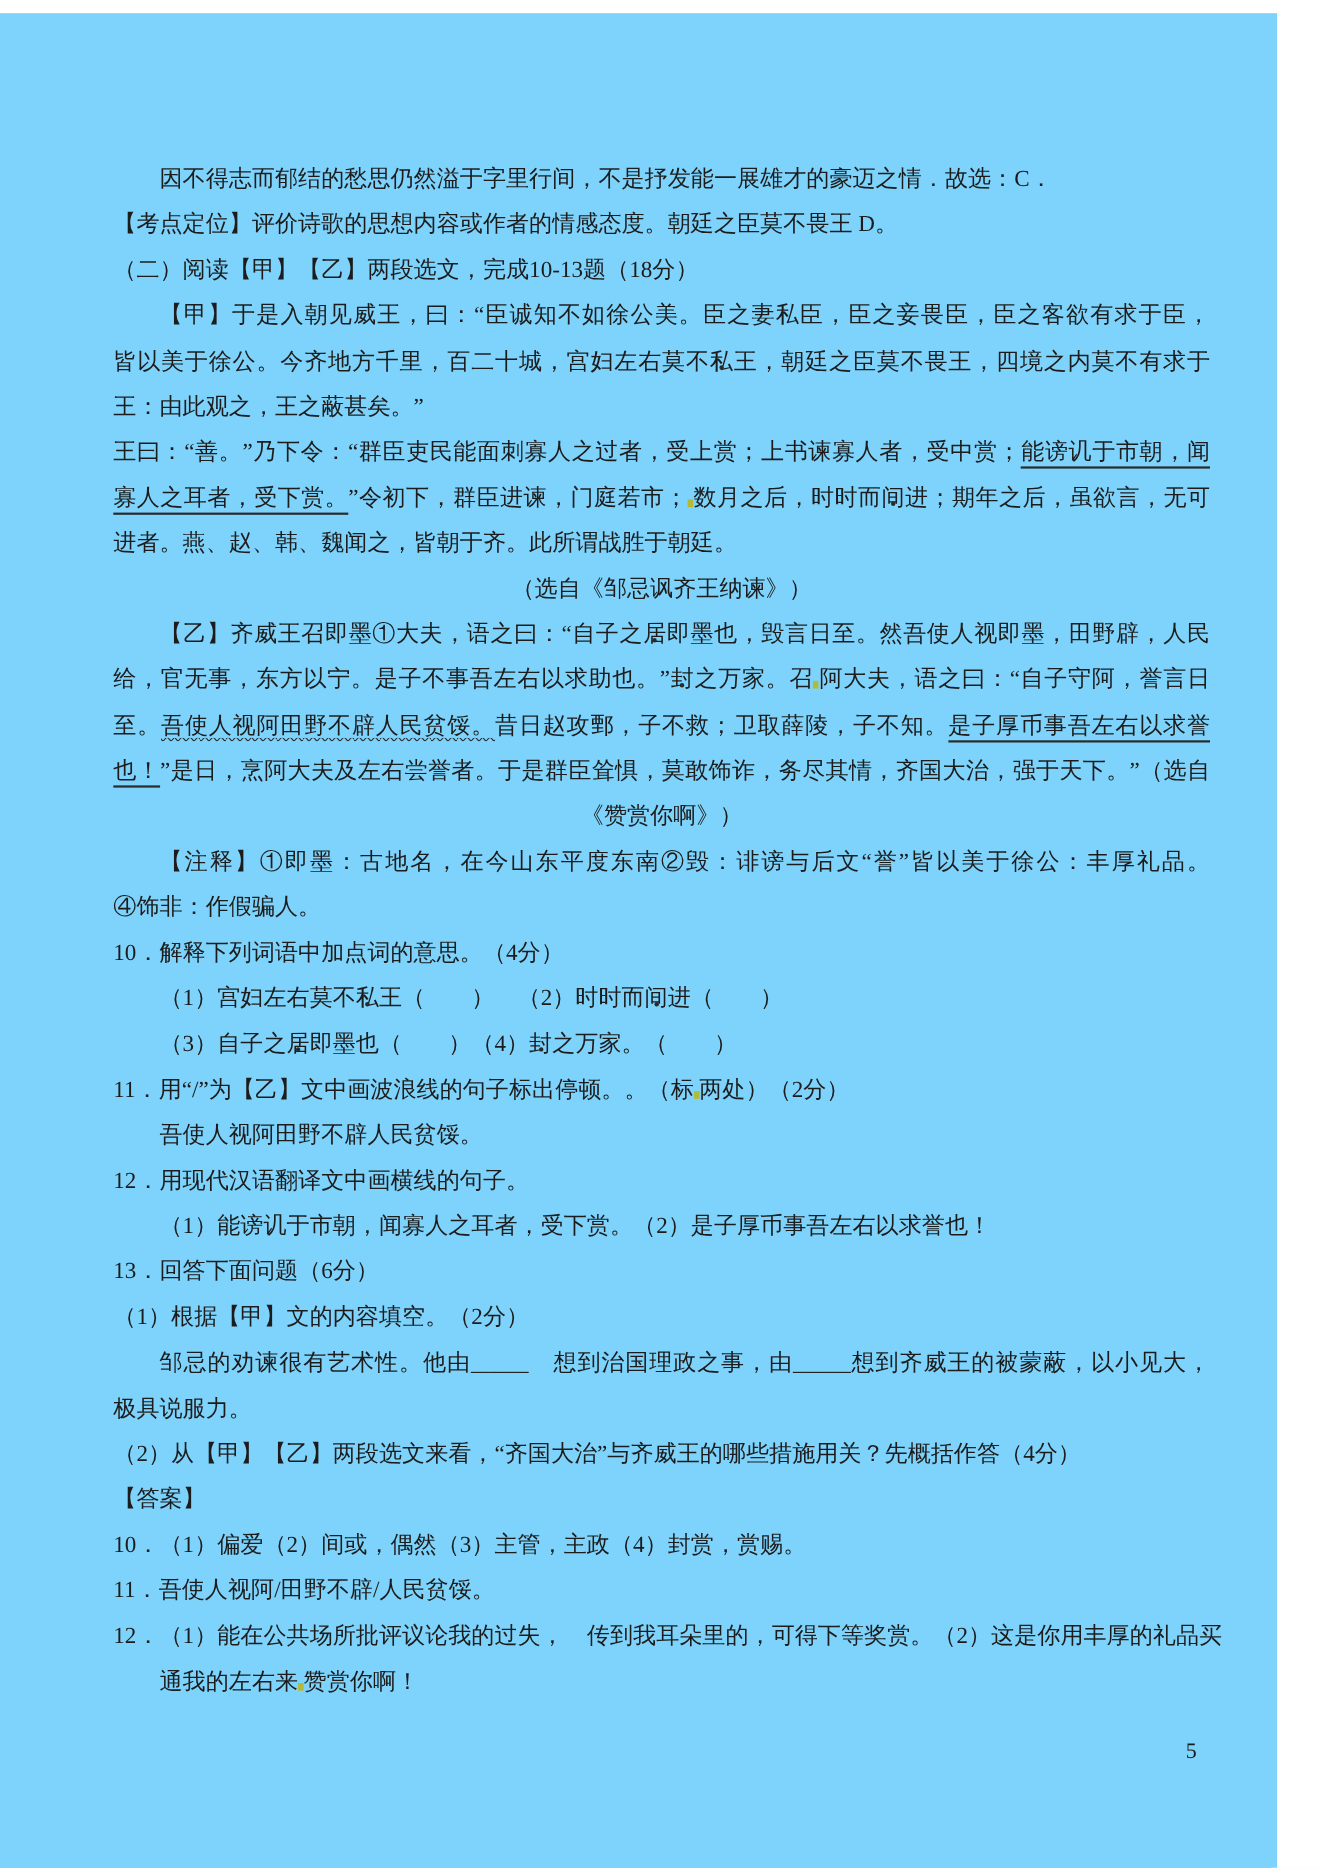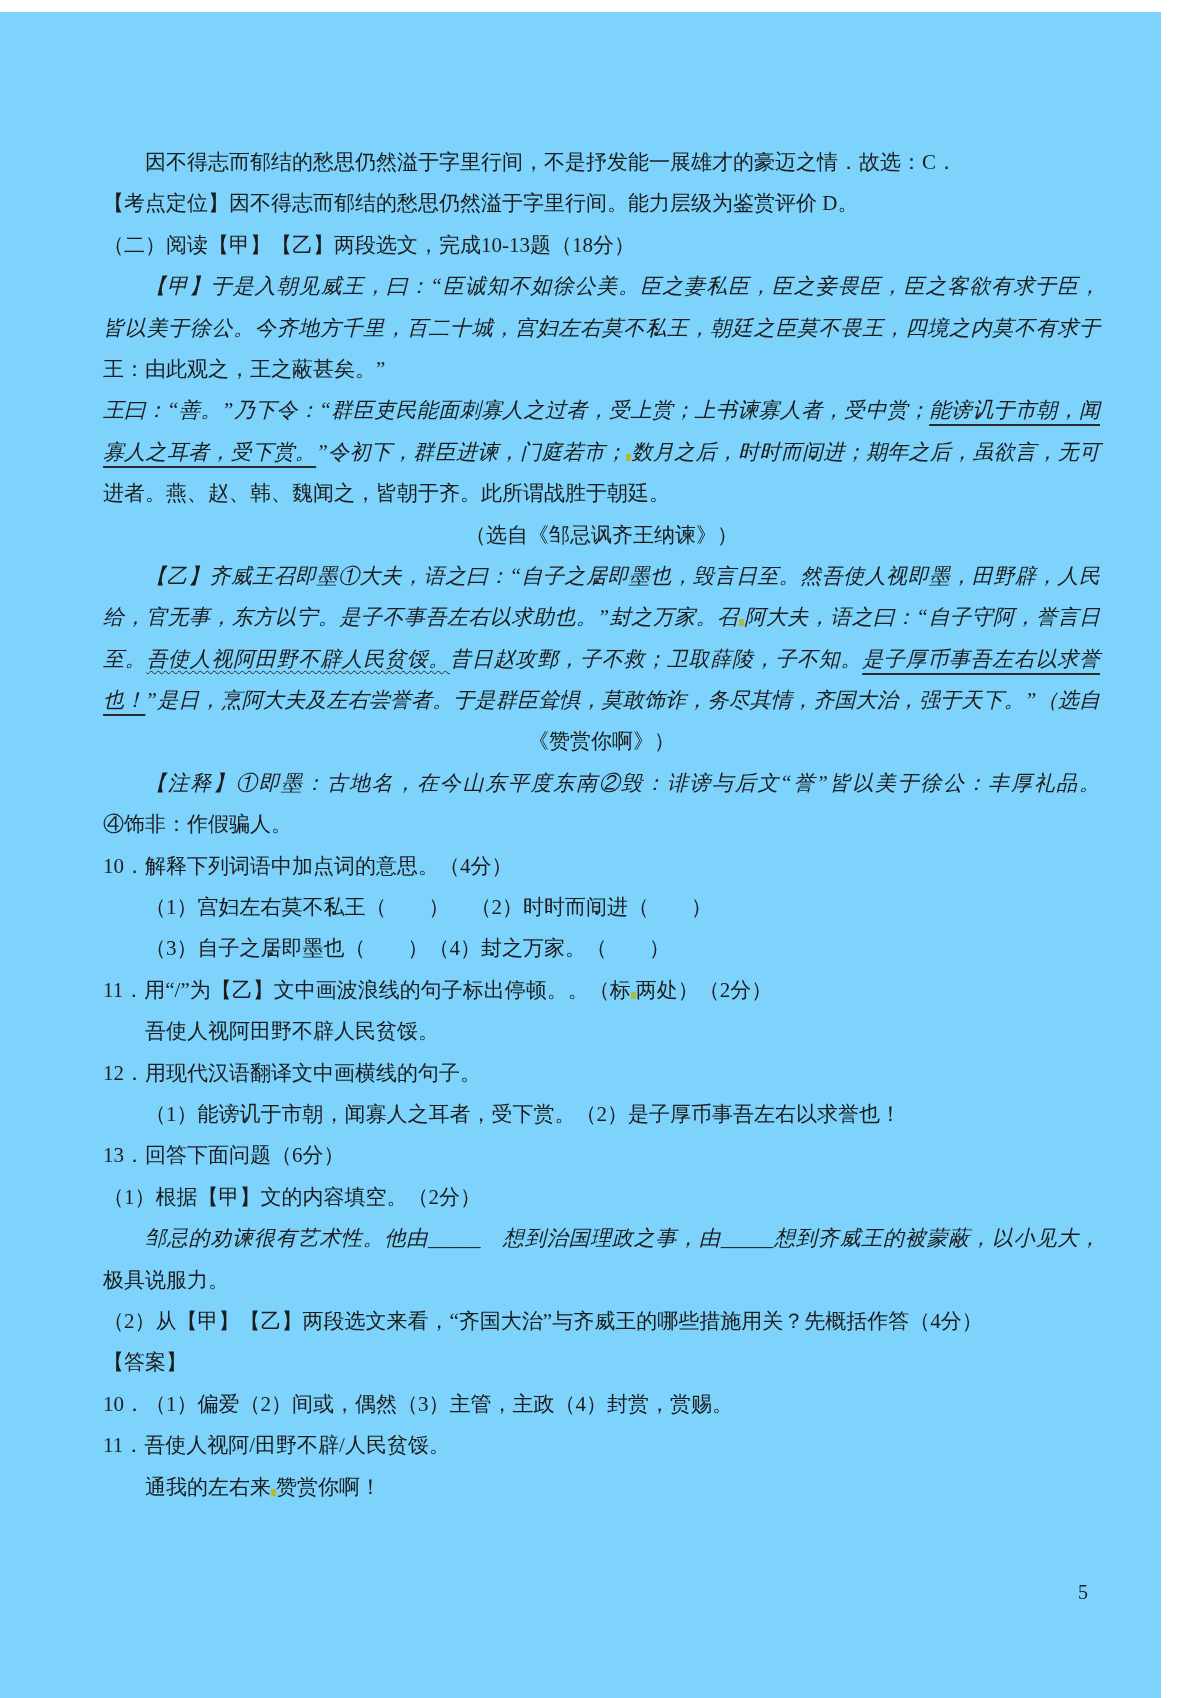--- a/index.html
+++ b/index.html
@@ -30,21 +30,20 @@
   }
   .line {
     height: 41.4px;
     line-height: 41.4px;
     text-align: left;
     white-space: nowrap;
   }
   .line.justify {
     text-align: justify;
     text-align-last: justify;
-    font-style: italic;
   }
   .line.right {
     text-align: center;
   }
   .line.indent {
     padding-left: 42px;
   }
   .line.justify.indent {
     width: 955px;
   }
@@ -94,21 +93,21 @@
     line-height: 24px;
     color: #1c1c1c;
   }
 </style>
 </head>
 <body>
 
 <div class="page">
   <div class="doc">
       <div class="line indent"><span>因不得志而郁结的愁思仍然溢于字里行间，不是抒发能一展雄才的豪迈之情．故选：C．</span></div>
-      <div class="line"><span>【考点定位】因不得志而郁结的愁思仍然溢于字里行间。能力层级为鉴赏评价 D。</span></div>
+      <div class="line"><span>【考点定位】评价诗歌的思想内容或作者的情感态度。朝廷之臣莫不畏王 D。</span></div>
       <div class="line"><span>（二）阅读【甲】【乙】两段选文，完成10-13题（18分）</span></div>
       <div class="line justify indent"><span>【甲】于是入朝见威王，曰：“臣诚知不如徐公美。臣之妻私臣，臣之妾畏臣，臣之客欲有求于臣，</span></div>
       <div class="line justify"><span>皆以美于徐公。今齐地方千里，百二十城，宫妇左右莫不</span><span class="s-d">私</span><span>王，朝廷之臣莫不畏王，四境之内莫不有求于</span></div>
       <div class="line"><span>王：由此观之，王之蔽甚矣。”</span></div>
       <div class="line justify"><span>王曰：“善。”乃下令：“群臣吏民能面刺寡人之过者，受上赏；上书谏寡人者，受中赏；</span><span class="s-u">能谤讥于市朝，闻</span></div>
       <div class="line justify"><span class="s-u">寡人之耳者，受下赏。</span><span>”令初下，群臣进谏，门庭若市；</span><span class="s-m"></span><span>数月之后，时时而</span><span class="s-d">间</span><span>进；期年之后，虽欲言，无可</span></div>
       <div class="line"><span>进者。燕、赵、韩、魏闻之，皆朝于齐。此所谓战胜于朝廷。</span></div>
       <div class="line right"><span>（选自《邹忌讽齐王纳谏》）</span></div>
       <div class="line justify indent"><span>【乙】齐威王召即墨①大夫，语之曰：“自子之</span><span class="s-d">居</span><span>即墨也，毁言日至。然吾使人视即墨，田野辟，人民</span></div>
       <div class="line justify"><span>给，官无事，东方以宁。是子不事吾左右以求助也。”</span><span class="s-d">封</span><span>之万家。召</span><span class="s-m"></span><span>阿大夫，语之曰：“自子守阿，誉言日</span></div>
@@ -125,16 +124,17 @@
       <div class="line"><span>12．用现代汉语翻译文中画横线的句子。</span></div>
       <div class="line indent"><span>（1）能谤讥于市朝，闻寡人之耳者，受下赏。（2）是子厚币事吾左右以求誉也！</span></div>
       <div class="line"><span>13．回答下面问题（6分）</span></div>
       <div class="line"><span>（1）根据【甲】文的内容填空。（2分）</span></div>
       <div class="line justify indent"><span>邹忌的劝谏很有艺术性。他由_____　想到治国理政之事，由_____想到齐威王的被蒙蔽，以小见大，</span></div>
       <div class="line"><span>极具说服力。</span></div>
       <div class="line"><span>（2）从【甲】【乙】两段选文来看，“齐国大治”与齐威王的哪些措施用关？先概括作答（4分）</span></div>
       <div class="line"><span>【答案】</span></div>
       <div class="line"><span>10．（1）偏爱（2）间或，偶然（3）主管，主政（4）封赏，赏赐。</span></div>
       <div class="line"><span>11．吾使人视阿/田野不辟/人民贫馁。</span></div>
+      <div class="line justify"><span>12．（1）能在公共场所批评议论我的过失，　传到我耳朵里的，可得下等奖赏。（2）这是你用丰厚的礼品买</span></div>
       <div class="line indent"><span>通我的左右来</span><span class="s-m"></span><span>赞赏你啊！</span></div>
     </div>
   <div class="page-number">5</div>
 </div>
 
 </body></html>

